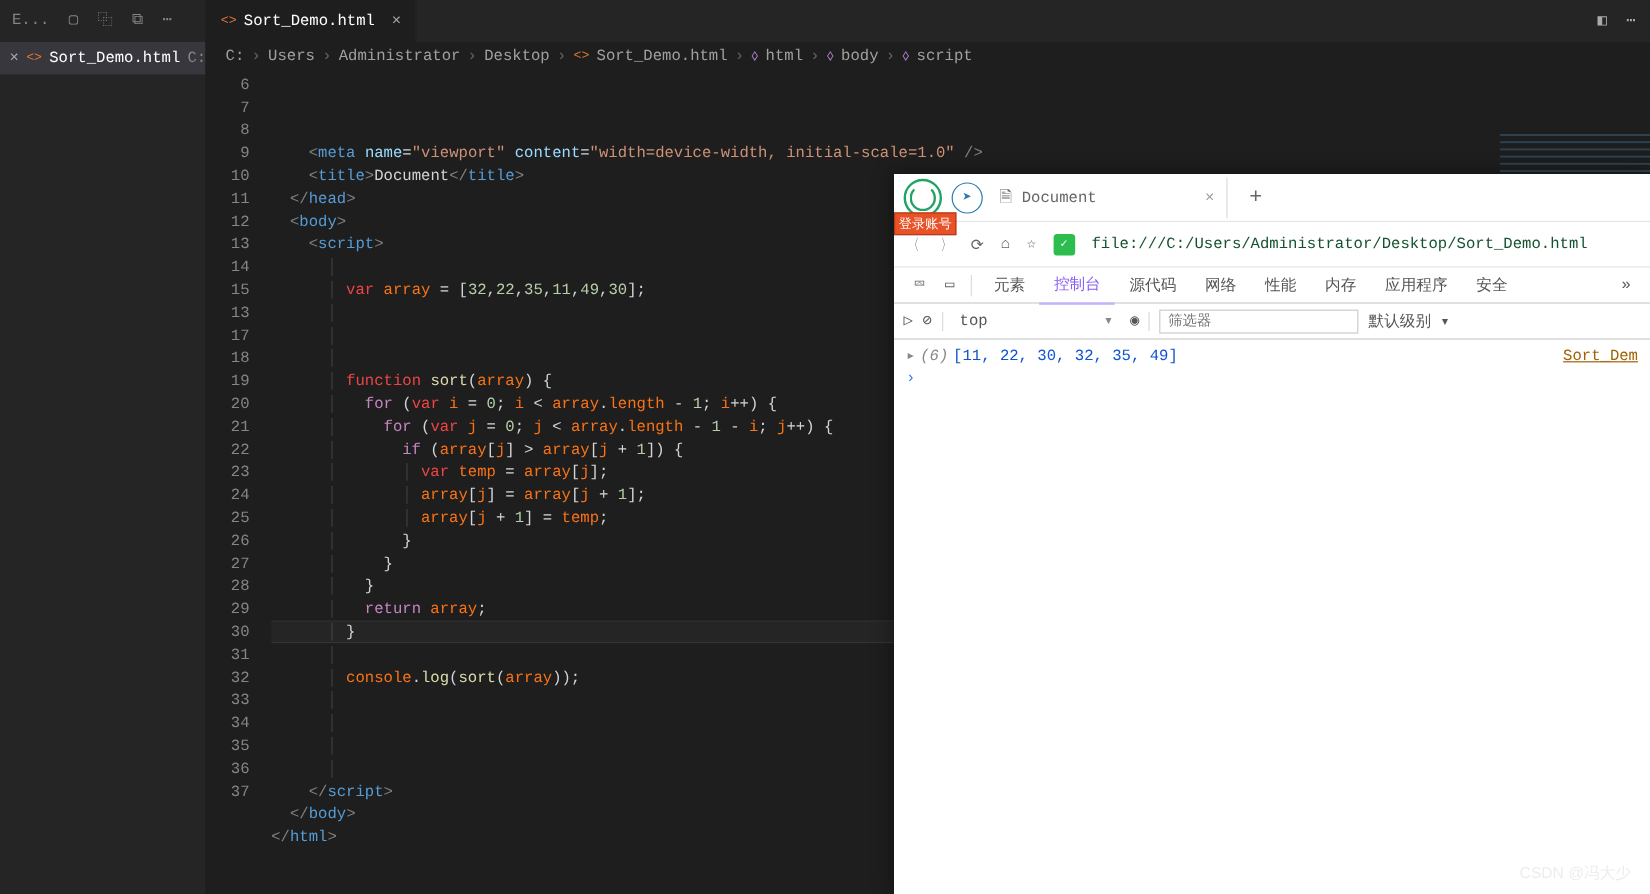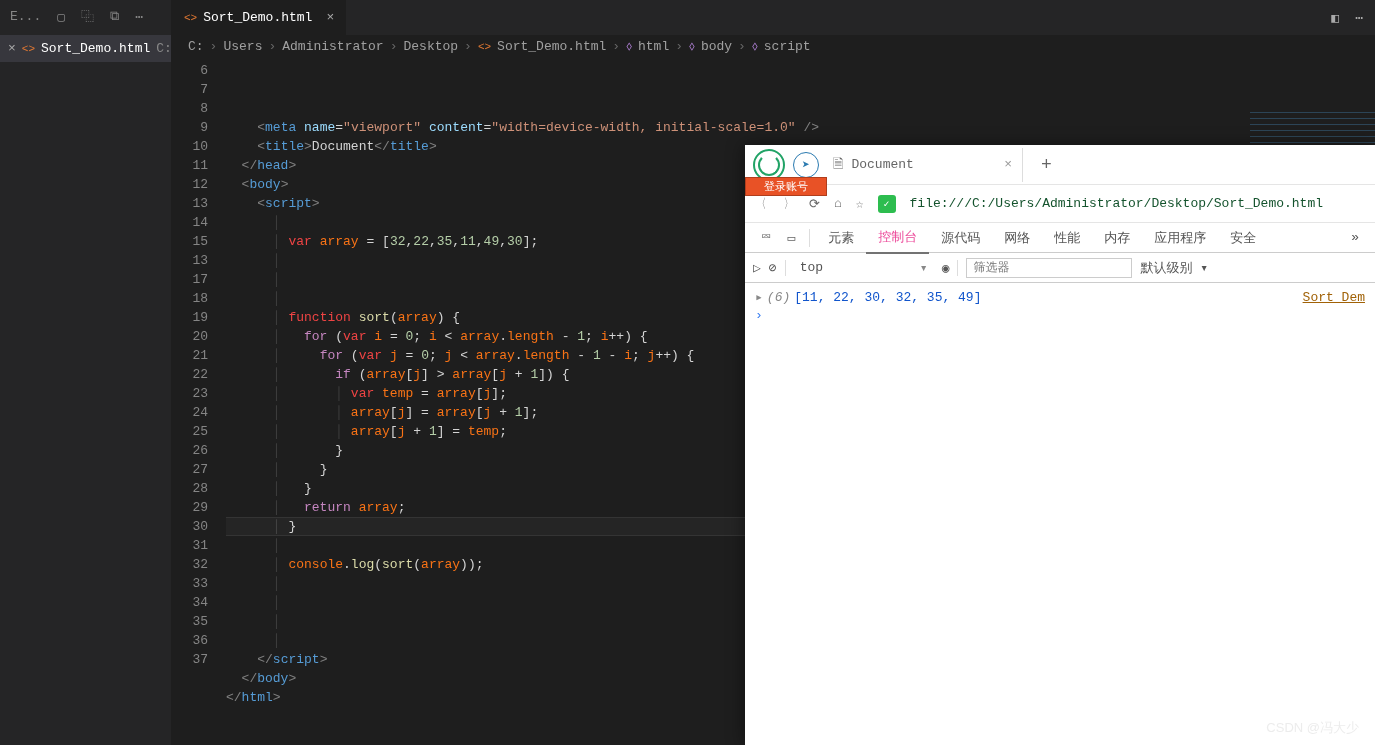--- a/index.html
+++ b/index.html
@@ -25,32 +25,32 @@
 .minimap{position:absolute;top:50px;right:0;width:125px;height:100px;opacity:.5;background:linear-gradient(to bottom,transparent 0,transparent 4px,#3a6a8f 4px,#3a6a8f 5px,transparent 5px) 0 0/100% 6px}
 .hl-row{position:absolute;left:0;right:0;height:19px;background:rgba(255,255,255,0.03);border:1px solid rgba(255,255,255,0.07);border-left:none;border-right:none}
 
 .t-tag{color:#569cd6}.t-attr{color:#9cdcfe}.t-str{color:#ce9178}.t-pun{color:#808080}.t-kw{color:#ef4444}.t-kw2{color:#c586c0}.t-fn{color:#dcdcaa}.t-var{color:#f97316}.t-num{color:#b5cea8}.t-op{color:#d4d4d4}.t-txt{color:#d4d4d4}.ind{color:#404040}
 
 .browser{position:absolute;left:745px;top:145px;width:630px;height:600px;background:#fff;color:#333;font-family:"Microsoft YaHei",Arial,sans-serif;font-size:12px;box-shadow:-2px 0 16px rgba(0,0,0,.4);display:flex;flex-direction:column}
 .b-titlebar{display:flex;align-items:center;height:40px;padding:0 4px;gap:4px;border-bottom:1px solid #e5e5e5}
 .logo{width:32px;height:32px;border:2px solid #21a366;border-radius:50%;position:relative;margin:0 4px}
 .logo:before{content:"";position:absolute;inset:3px;border:2px solid #21a366;border-top-color:transparent;border-radius:50%}
 .nav-circ{width:26px;height:26px;border:1px solid #2a7ab0;border-radius:50%;display:flex;align-items:center;justify-content:center;color:#2a7ab0}
-.loginbadge{position:absolute;left:0;top:32px;background:#e85226;color:#fff;font-size:11px;padding:1px 18px;border:1px solid #b03e1d}
+.loginbadge{position:absolute;left:0;top:32px;background:#e85226;color:#fff;font-size:11px;padding:1px 3px;border:1px solid #b03e1d}
 .btab{display:flex;align-items:center;gap:8px;padding:6px 10px;min-width:200px;border-right:1px solid #ddd;color:#666}
 .btab .bx{margin-left:auto;color:#999}
 .badd{padding:0 14px;color:#666;font-size:18px}
 .b-addr{display:flex;align-items:center;height:38px;gap:14px;padding:0 10px;border-bottom:1px solid #e5e5e5;color:#666}
 .b-addr .url{flex:1;color:#14532d;font-size:13px;white-space:nowrap;overflow:hidden}
 .shield{width:18px;height:18px;background:#2dbd4f;border-radius:3px;display:flex;align-items:center;justify-content:center;color:#fff;font-size:10px}
 .b-dev{display:flex;align-items:center;height:30px;gap:0;padding:0 8px;border-bottom:1px solid #ccc;color:#555}
 .b-dev .d-ico{padding:0 8px;color:#666}
 .b-dev .sepv{width:1px;height:18px;background:#ddd;margin:0 6px}
 .b-dev .dtab{padding:6px 12px;cursor:pointer}
-.b-dev .dtab.active{color:#ec4899;border-bottom:2px solid #737373}
+.b-dev .dtab.active{color:#8b5cf6;border-bottom:2px solid #c4b5fd}
 .b-dev .more{margin-left:auto;padding:0 8px}
 .b-ctrl{display:flex;align-items:center;height:30px;gap:8px;padding:0 8px;border-bottom:1px solid #ccc;color:#555}
 .b-ctrl .sel{flex:0 0 140px;display:flex;justify-content:space-between;padding:0 6px}
 .b-ctrl input{flex:0 0 150px;border:1px solid #ccc;padding:2px 6px;font-size:12px}
 .b-cons{flex:1;padding:6px 10px;font-family:Consolas,monospace;font-size:12px;color:#303942}
 .arr-line{display:flex;align-items:center;gap:4px}
 .arr-line .tri{color:#888}
 .arr-line .cnt{color:#888;font-style:italic}
 .arr-line .vals{color:#1155cc;}
 .arr-line .src{margin-left:auto;color:#a16207;text-decoration:underline}

